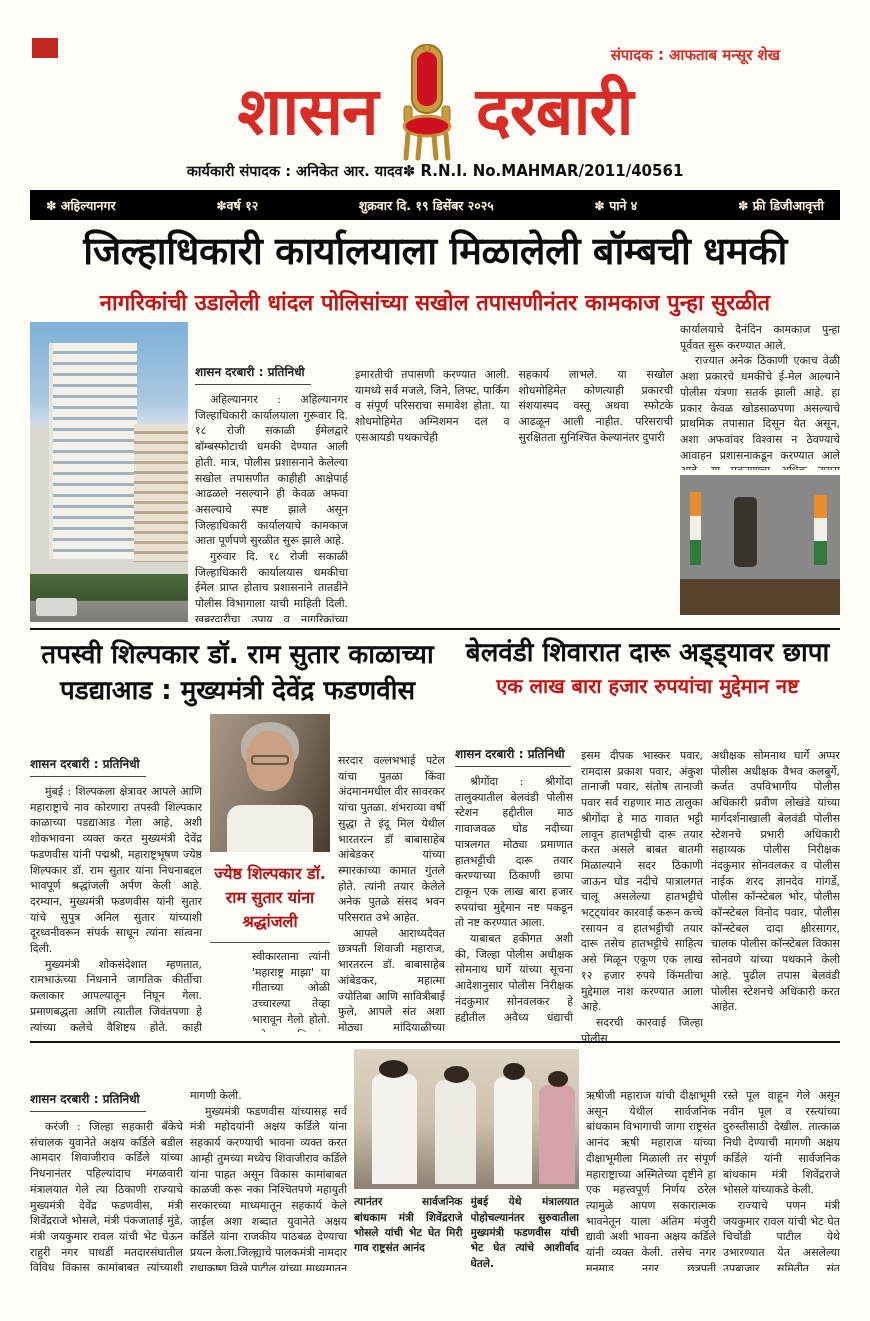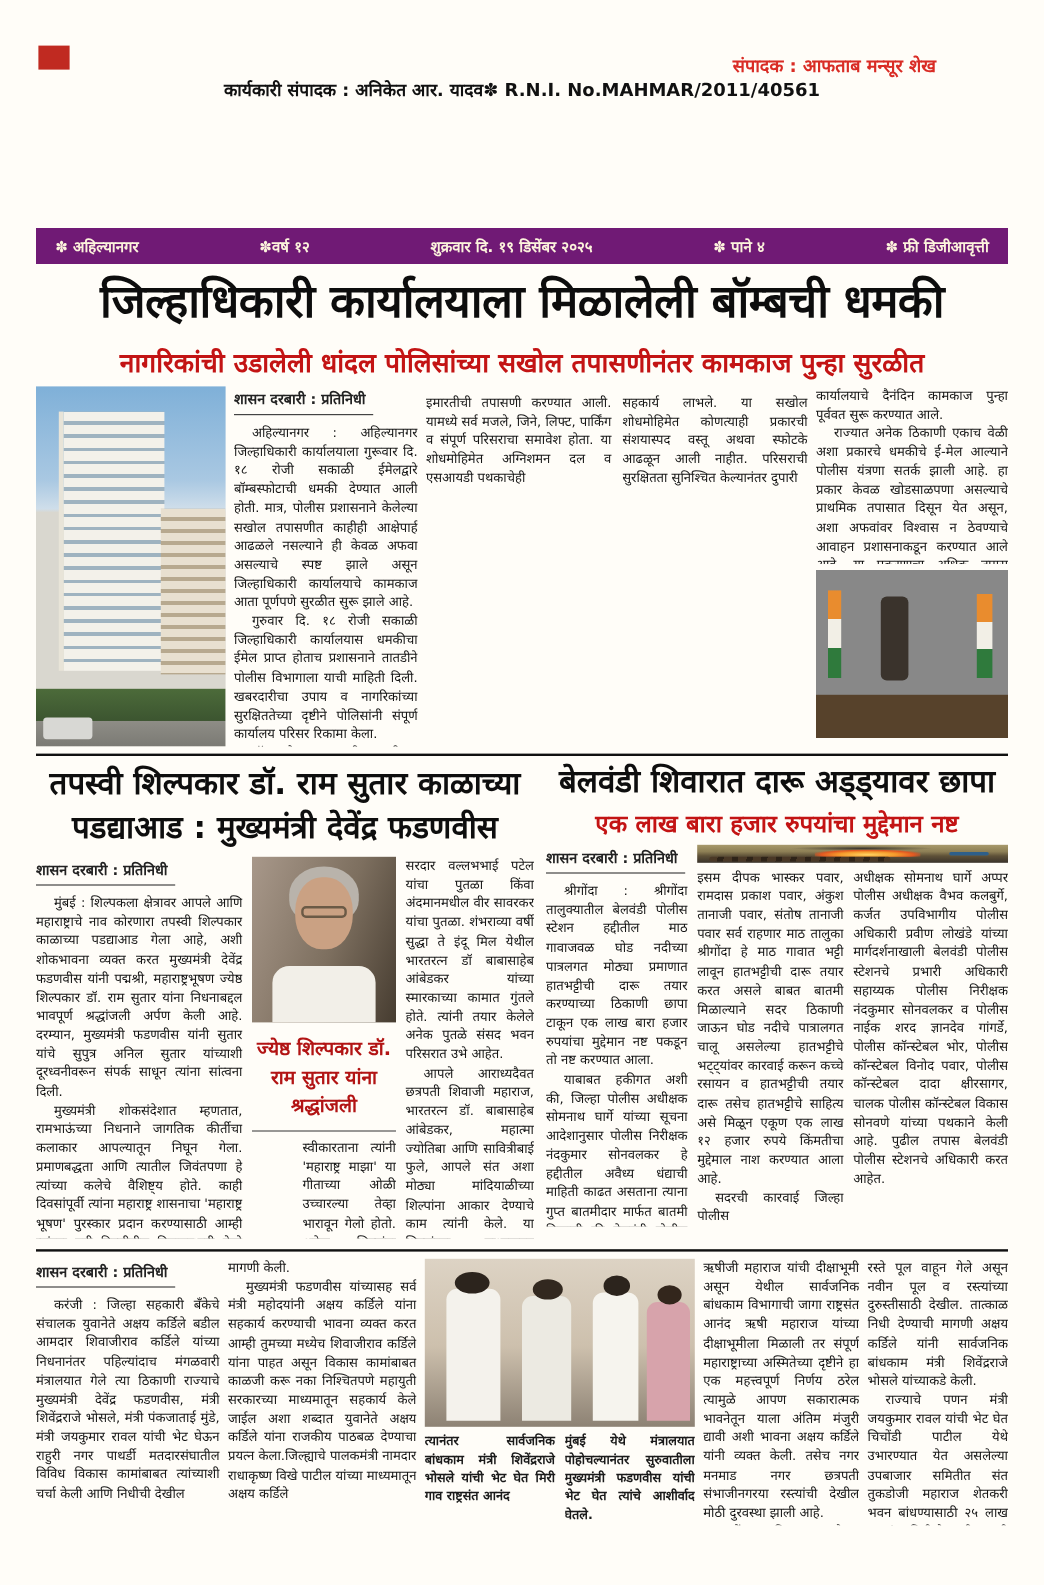--- a/index.html
+++ b/index.html
@@ -15,36 +15,36 @@
   .mast-top{ display:flex; justify-content:flex-end; padding-right:60px; }
   .editor-line{ color:#d92c25; font-weight:bold; font-size:15px; padding-top:8px; }
   .mast-main{ display:flex; align-items:center; justify-content:center; gap:18px; height:96px; }
   .mast-title{ color:#d92c25; font-weight:800; font-size:66px; line-height:1; letter-spacing:-1px; }
   .mast-bottom{ display:flex; justify-content:center; align-items:flex-end; margin-top:0; }
   .exec-editor{ font-weight:bold; font-size:14.5px; color:#111; }
   .rni{ font-weight:bold; font-size:15px; color:#111; }
   .throne{ flex:0 0 auto; margin-top:-14px; }
   
   .dateline{
-    margin-top:4px; height:30px; background:#701a75; color:#fcf3dc;
+    margin-top:4px; height:30px; background:#000000; color:#fcf3dc;
     display:flex; align-items:center; justify-content:space-between;
     font-weight:bold; font-size:12.5px; padding:0 16px;
   }
   
   .lead-headline{ margin-top:6px; height:60px; overflow:hidden; text-align:center;
     font-size:38px; font-weight:800; color:#0d0d0d; line-height:1.35; letter-spacing:-0.5px;}
   .lead-subhead{ height:32px; overflow:hidden; text-align:center;
     font-size:22px; font-weight:bold; color:#c31414; }
   
   .byline{ display:inline-block; font-size:12px; font-weight:bold; color:#222;
     border-bottom:1.6px solid #444; padding:1px 6px 4px 0; margin-bottom:7px; }
   .btxt{ font-size:10.9px; line-height:1.44; text-align:justify; color:#161616; }
   .btxt p{ text-indent:15px; }
   .btxt p.noind{ text-indent:0; }
-  .col{ overflow:hidden; }
+  .col{ overflow:hidden;margin-top:39px; }
   .rule{ border-top:2.5px solid #101010; margin:6px 0; }
   
   .a1-row{ display:flex; gap:7px; height:300px; margin-top:4px; }
   .a1-photo-col{ width:158px; }
   .a1-colB{ width:153px; }
   .a1-center{ width:318px; display:flex; }
   .a1-center-photo{ height:172px; }
   .a1-under{ display:flex; gap:9px; margin-top:6px; flex:1; }
   .a1-under .col{ flex:1; }
   .a1-colD{ width:160px; display:flex; flex-direction:column; }
@@ -137,20 +137,35 @@
 </head>
 <body>
 
 <div class="page">
 
   <header class="masthead">
     <div class="corner-block"></div>
     <div class="mast-top">
       <span class="editor-line">संपादक : आफताब मन्सूर शेख</span>
     </div>
+    <div class="mast-main">
+      <span class="mast-title">शासन</span>
+      <span class="throne">
+        <svg width="62" height="118" viewBox="0 0 62 118" aria-hidden="true">
+          <rect x="16" y="1" width="30" height="68" rx="14" fill="#c89b3c" stroke="#9c7420" stroke-width="2"></rect>
+          <rect x="21" y="8" width="20" height="54" rx="9" fill="#cf1020"></rect>
+          <circle cx="31" cy="4" r="3.5" fill="#c89b3c" stroke="#9c7420"></circle>
+          <rect x="8" y="62" width="8" height="16" rx="3" fill="#c89b3c" stroke="#9c7420"></rect>
+          <rect x="46" y="62" width="8" height="16" rx="3" fill="#c89b3c" stroke="#9c7420"></rect>
+          <ellipse cx="31" cy="82" rx="23" ry="10" fill="#cf1020" stroke="#c89b3c" stroke-width="3"></ellipse>
+          <path d="M12 90 L10 114 M50 90 L52 114 M24 92 L22 114 M38 92 L40 114" stroke="#b98a2e" stroke-width="5" stroke-linecap="round"></path>
+        </svg>
+      </span>
+      <span class="mast-title">दरबारी</span>
+    </div>
     <div class="mast-bottom">
       <span class="exec-editor">कार्यकारी संपादक : अनिकेत आर. यादव</span>
       <span class="rni">✽ R.N.I. No.MAHMAR/2011/40561</span>
     </div>
   </header>
 
   <div class="dateline">
     <span>✽ अहिल्यानगर</span>
     <span>✽वर्ष १२</span>
     <span>शुक्रवार दि. १९ डिसेंबर २०२५</span>

